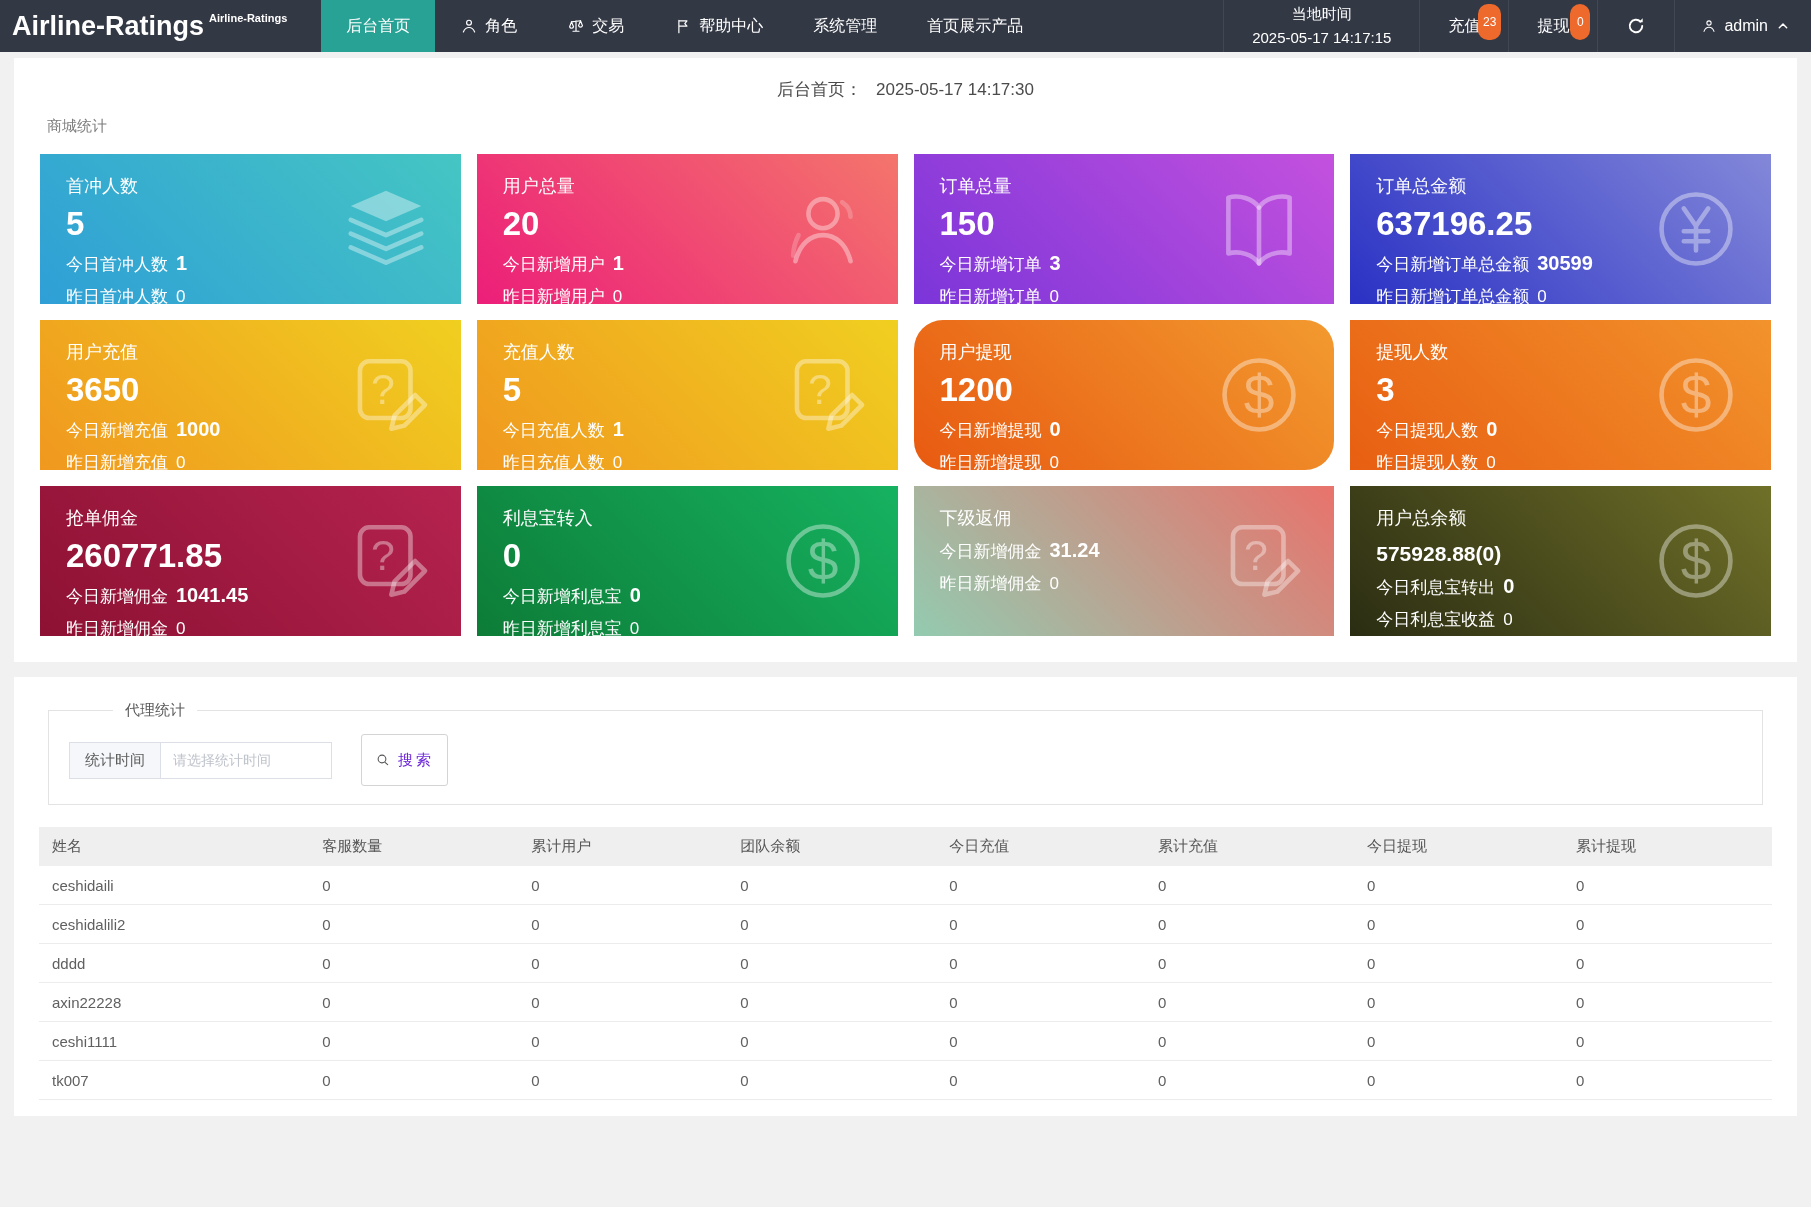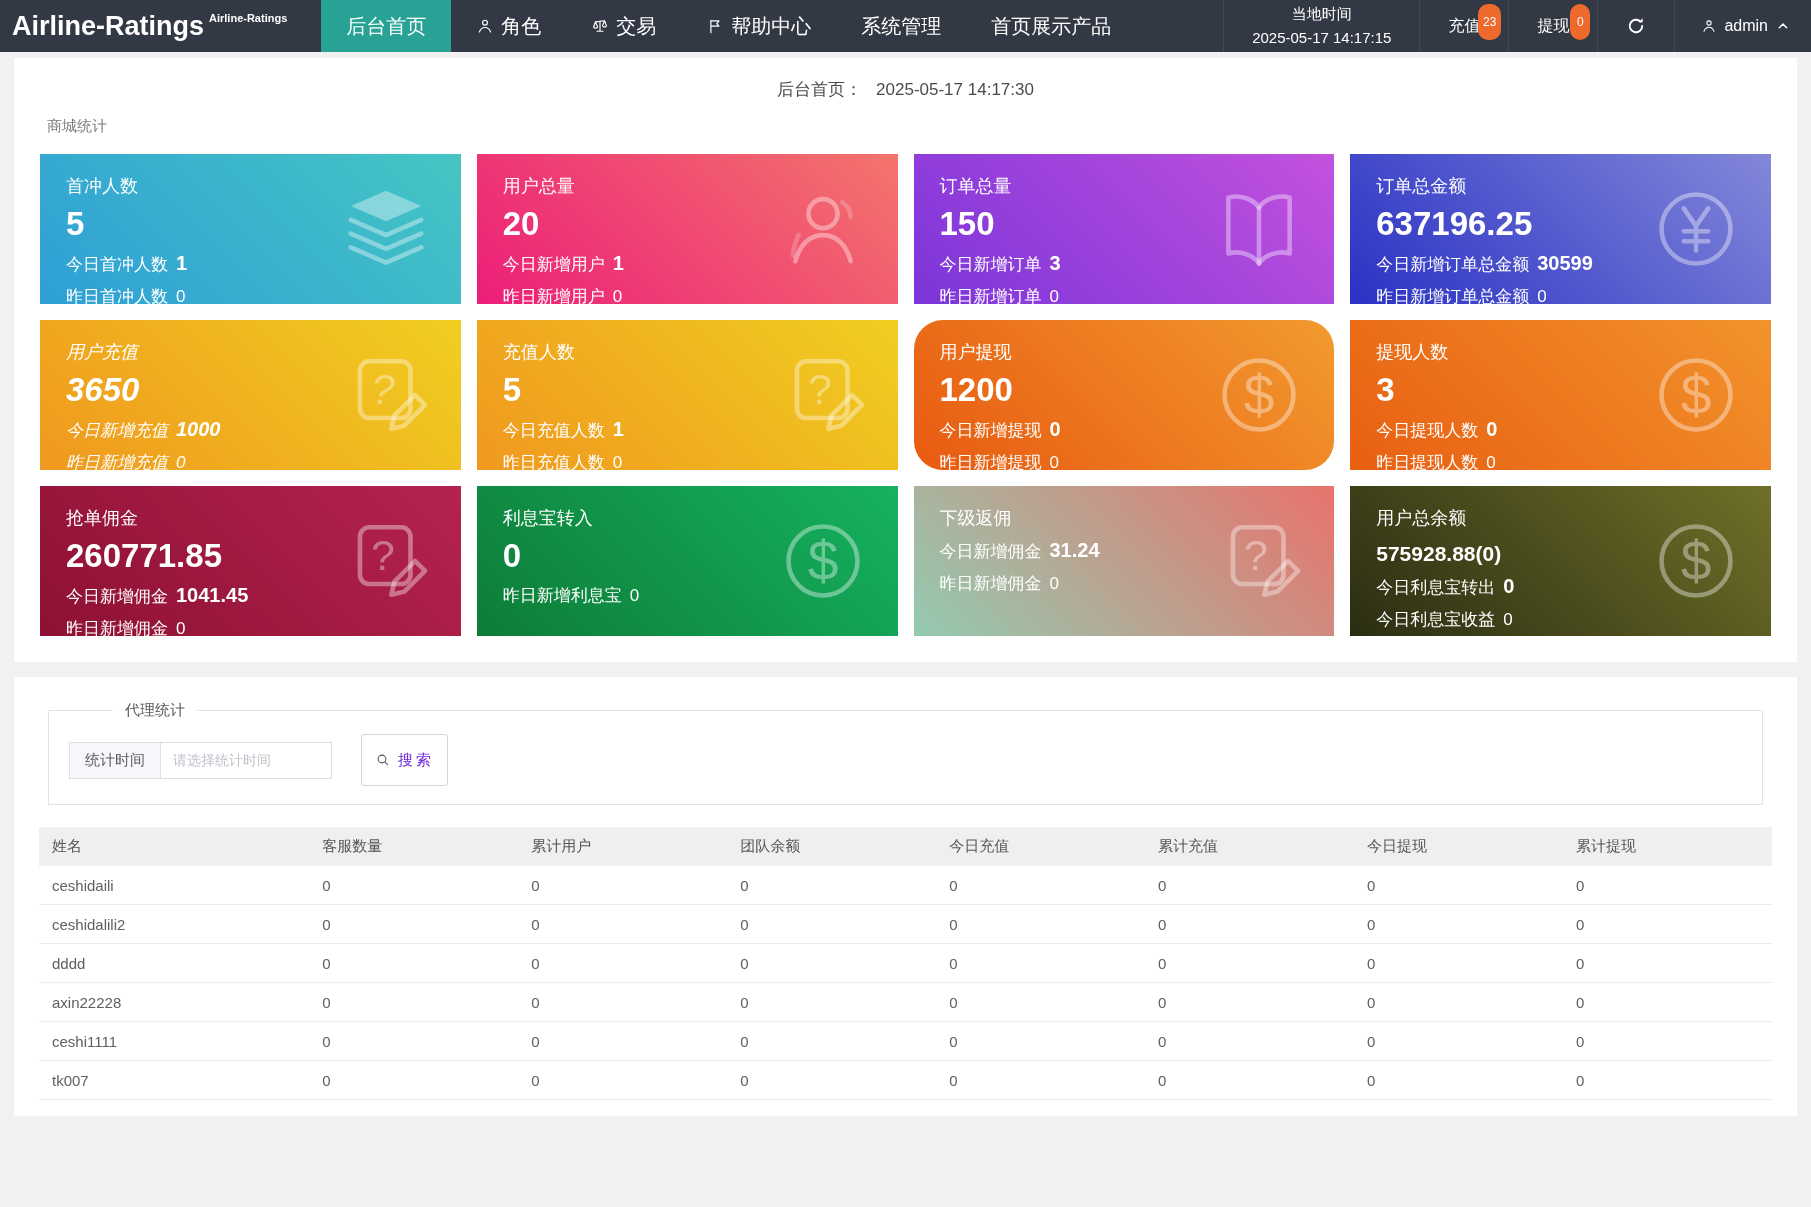--- a/index.html
+++ b/index.html
@@ -4,21 +4,21 @@
 <style>
   * { margin:0; padding:0; box-sizing:border-box; }
   html,body { width:1811px; height:1207px; overflow:hidden; background:#f1f1f2;
               font-family:"Liberation Sans", sans-serif; }
 
   
   .navbar { display:flex; align-items:stretch; height:52px; background:#333845; color:#fff; }
   .brand { display:flex; align-items:center; padding:0 12px; font-size:27px; font-weight:700; white-space:nowrap; }
   .brand sup { font-size:11px; font-weight:700; margin:-16px 0 0 5px; }
   .nav-menu { display:flex; align-items:stretch; margin-left:22px; }
-  .nav-item { display:flex; align-items:center; gap:7px; padding:0 25px; font-size:20px; cursor:pointer; white-space:nowrap; }
+  .nav-item { display:flex; align-items:center; gap:7px; padding:0 25px; font-size:16px; cursor:pointer; white-space:nowrap; }
   .nav-item.active { background:#28a295; }
   .ni { width:18px; height:18px; display:inline-block; color:#fff; }
   .ni svg, .bi svg { width:100%; height:100%; display:block; }
   .nav-right { margin-left:auto; display:flex; align-items:stretch; }
   .nav-time { display:flex; flex-direction:column; justify-content:center; align-items:center;
               padding:0 28px; font-size:15px; line-height:1.6; border-left:1px solid rgba(255,255,255,.08); }
   .nav-act { position:relative; display:flex; align-items:center; padding:0 28px; font-size:16px;
              border-left:1px solid rgba(255,255,255,.08); cursor:pointer; }
   .badge { position:absolute; top:4px; right:7px; min-width:20px; height:36px; border-radius:10px;
            background:#ed6a2c; color:#fff; font-size:12px; display:flex; align-items:center;
@@ -198,21 +198,21 @@
           <div class="card-value">637196.25</div>
           <div class="card-sub"><span>今日新增订单总金额</span><span class="v2">30599</span></div>
           <div class="card-sub"><span>昨日新增订单总金额</span><span class="v3">0</span></div>
           <div class="card-icon">
             <svg viewBox="0 0 64 64">
               <circle class="s2" cx="32" cy="32" r="22.5"></circle>
               <path class="s2" d="M24 18.5L32 30l8-11.5M32 30v16M24 33.5h16M24 40h16"></path>
             </svg>
           </div>
         </article>
-        <article class="stat-card" style="background: linear-gradient(45deg, rgb(240, 152, 31), rgb(240, 207, 32)); font-style: italic;">
+        <article class="stat-card" style="background: linear-gradient(45deg, rgb(240, 152, 31), rgb(240, 207, 32));">
           <div class="card-title">用户充值</div>
           <div class="card-value">3650</div>
           <div class="card-sub"><span>今日新增充值</span><span class="v2">1000</span></div>
           <div class="card-sub"><span>昨日新增充值</span><span class="v3">0</span></div>
           <div class="card-icon">
             <svg viewBox="0 0 64 64">
               <rect class="s2" x="15" y="10" width="33" height="37" rx="6"></rect>
               <text x="30" y="38" text-anchor="middle" font-size="28" fill="currentColor">?</text>
               <path class="s2" d="M37.5 45.5l13.5-13.5 6.5 6.5L44 52l-8.5 2z"></path>
             </svg>
@@ -264,20 +264,21 @@
             <svg viewBox="0 0 64 64">
               <rect class="s2" x="15" y="10" width="33" height="37" rx="6"></rect>
               <text x="30" y="38" text-anchor="middle" font-size="28" fill="currentColor">?</text>
               <path class="s2" d="M37.5 45.5l13.5-13.5 6.5 6.5L44 52l-8.5 2z"></path>
             </svg>
           </div>
         </article>
         <article class="stat-card" style="background: linear-gradient(45deg, rgb(13, 124, 55), rgb(22, 178, 97));">
           <div class="card-title">利息宝转入</div>
           <div class="card-value">0</div>
+          <div class="card-sub"><span>今日新增利息宝</span><span class="v2">0</span></div>
           <div class="card-sub"><span>昨日新增利息宝</span><span class="v3">0</span></div>
           <div class="card-icon">
             <svg viewBox="0 0 64 64">
               <circle class="s2" cx="32" cy="32" r="22.5"></circle>
               <text x="32" y="44.5" text-anchor="middle" font-size="36" fill="currentColor">$</text>
             </svg>
           </div>
         </article>
         <article class="stat-card" style="background: linear-gradient(45deg, rgb(147, 203, 176), rgb(232, 115, 108));">
           <div class="card-title">下级返佣</div>

